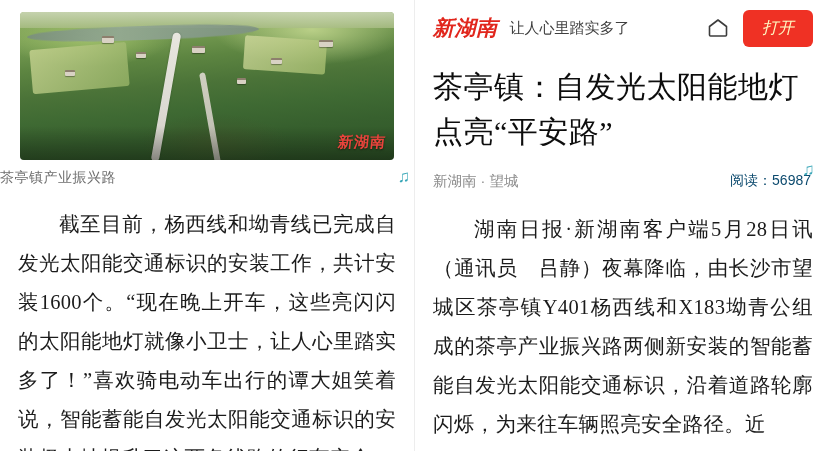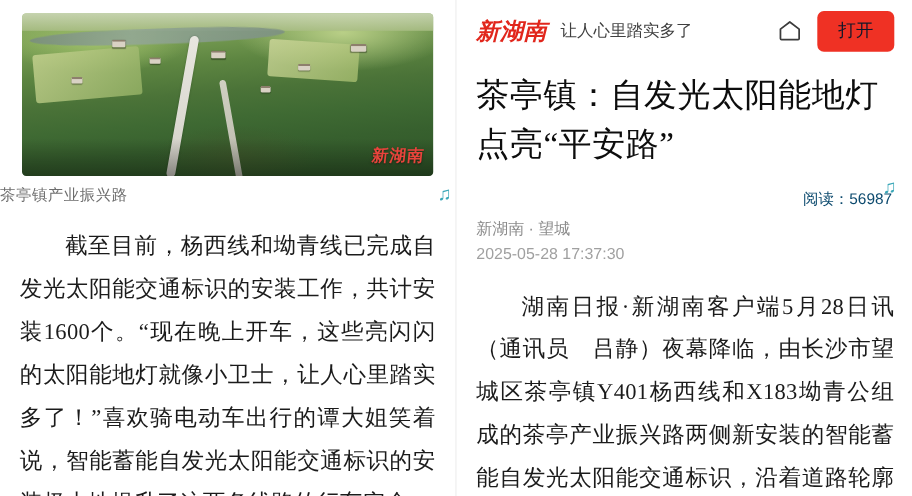--- a/index.html
+++ b/index.html
@@ -169,27 +169,28 @@
   }
   .topbar-spacer { flex: 1; }
   .home-icon {
     width: 30px; height: 30px;
     display: flex; align-items: center; justify-content: center;
     color: #3c3c3c;
     cursor: pointer;
   }
   .open-btn {
     background: #ef3124;
-    color: #0f172a;
+    color: #fef9c3;
     font-size: 16px;
     border: none;
     border-radius: 6px;
     padding: 8px 19px;
     cursor: pointer;
     font-family: "Liberation Sans", sans-serif;
+    font-style: italic;
   }
 
   .headline {
     margin: 8px 18px 0 18px;
     font-family: "Liberation Serif", serif;
     font-weight: 400;
     font-size: 30px;
     line-height: 45px;
     color: #0d0d0d;
     letter-spacing: .5px;
@@ -198,21 +199,20 @@
   .meta {
     margin: 16px 18px 0 18px;
     display: flex;
     align-items: flex-start;
   }
   .meta-left { flex: 1; }
   .meta-source {
     color: #8c8c8c;
     font-size: 14.5px;
     line-height: 22px;
-    margin-top: 28px;
   }
   .meta-time {
     color: #a0a0a0;
     font-size: 14.5px;
     line-height: 22px;
   }
   .meta-read {
     color: #0c4a6e;
     font-size: 14px;
     padding-top: 2px;
@@ -283,21 +283,20 @@
         </svg>
       </div>
       <button class="open-btn">打开</button>
     </div>
 
     <div class="headline">茶亭镇：自发光太阳能地灯点亮“平安路”</div>
 
     <div class="meta">
       <div class="meta-left">
         <div class="meta-source">新湖南 · 望城</div>
-        <div class="meta-time">2025-05-28 17:37:30</div>
       </div>
       <div class="meta-read">阅读：56987</div>
     </div>
 
     <div class="music-note-right">♫</div>
 
     <div class="right-body">
       <p>湖南日报·新湖南客户端5月28日讯（通讯员　吕静）夜幕降临，由长沙市望城区茶亭镇Y401杨西线和X183坳青公组成的茶亭产业振兴路两侧新安装的智能蓄能自发光太阳能交通标识，沿着道路轮廓闪烁，为来往车辆照亮安全路径。近</p>
     </div>
   </div>

